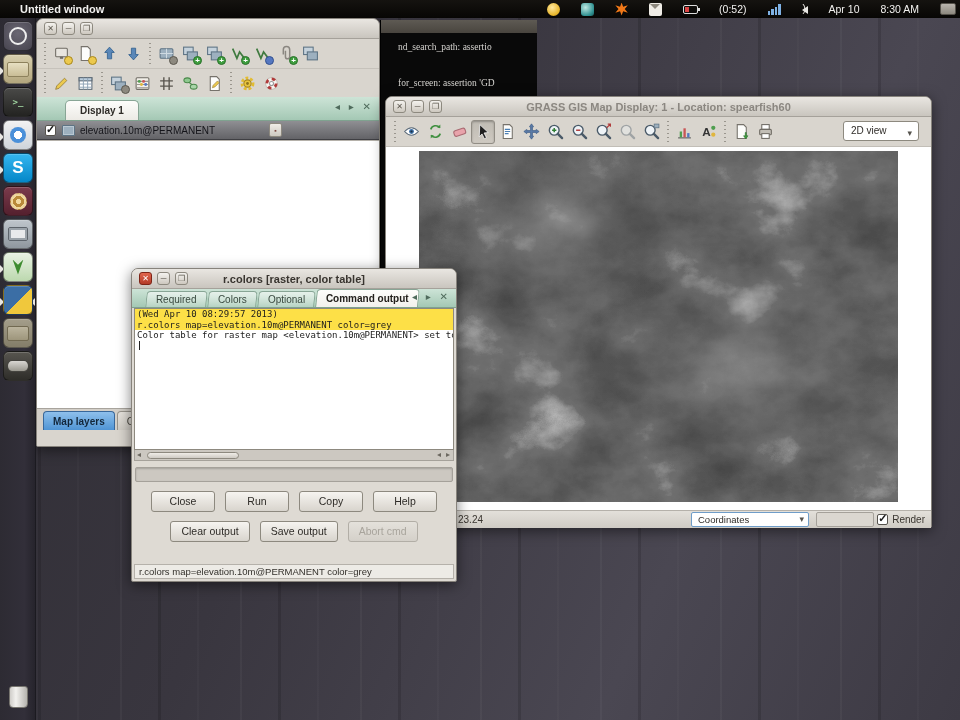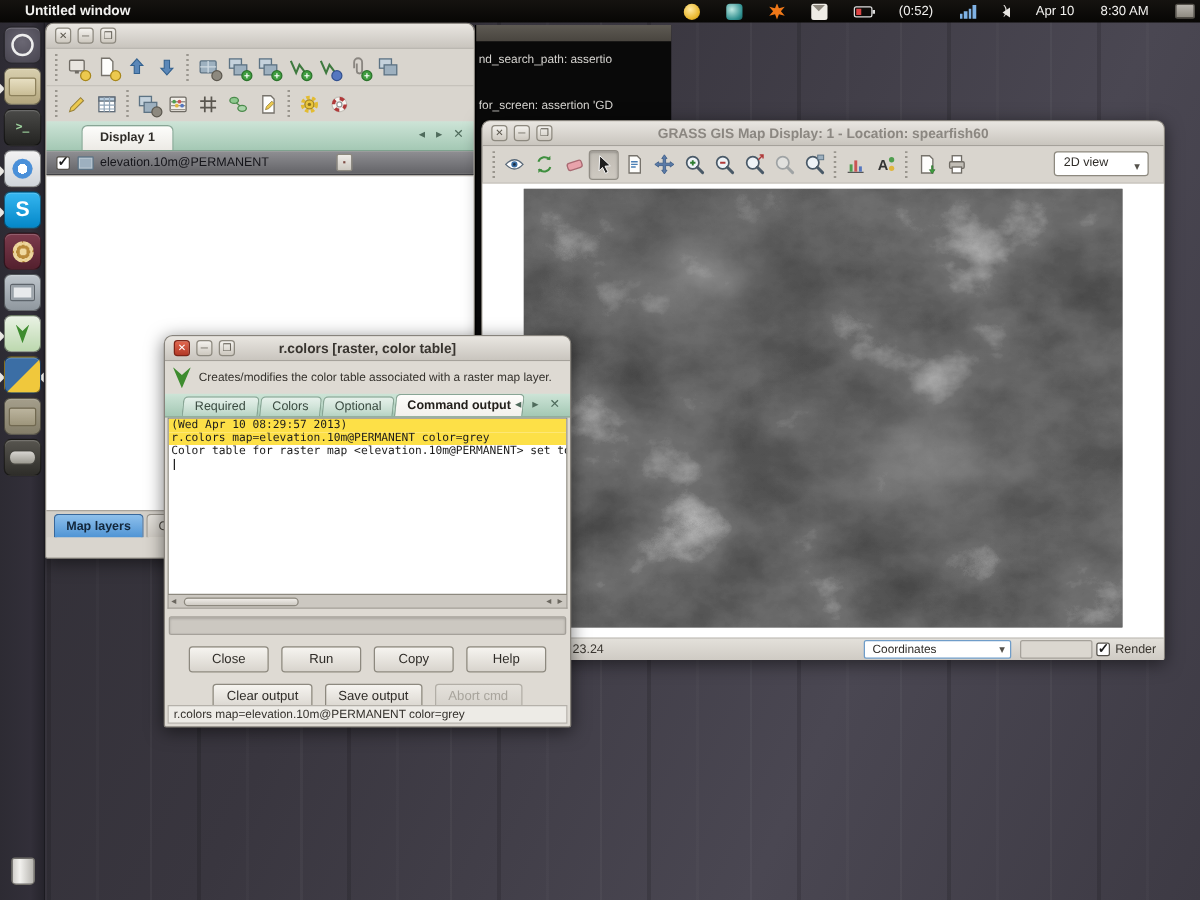--- a/index.html
+++ b/index.html
@@ -104,21 +104,21 @@
   .lay-btn { position:absolute; left:232px; top:2px; width:13px; height:14px; background:linear-gradient(#efece7,#cdc9c1); border:1px solid #8d897f; border-radius:2px; font-size:7px; color:#7c4a42; text-align:center; line-height:13px; }
   .lm .treearea { height:268px; background:#fff; border-top:1px solid #b5b1aa; }
   .lm .btabs { height:22px; background:#d3cfc8; border-top:1px solid #a8a49d; display:flex; align-items:flex-end; padding-left:6px; gap:2px; }
   .btab { height:19px; padding:0 9px; font-size:10px; line-height:19px; border:1px solid #98948c; border-bottom:none; border-radius:4px 4px 0 0; background:linear-gradient(#e6e3dd,#cfcbc4); color:#4a463f; white-space:nowrap; }
   .btab.active { background:linear-gradient(#8ec0ec,#4f94d4); font-weight:bold; color:#12263a; border-color:#38679a; }
   .lm .basestrip { height:16px; background:#d9d5ce; }
 
   
   .termwin { position:absolute; left:380px; top:20px; width:157px; height:500px; z-index:12; background:#090909; border-left:1px solid #000; }
   .termwin .ttl { height:13px; background:linear-gradient(#5e5a53,#49453f); }
-  .termline { font-family:Liberation Sans, sans-serif; font-size:9.5px; color:#d6d4d0; white-space:nowrap; overflow:hidden; padding-left:2px; }
+  .termline { font-family:Liberation Serif, serif; font-size:9.5px; color:#d6d4d0; white-space:nowrap; overflow:hidden; padding-left:17px; }
   .tl1 { margin-top:9px; } .tl2 { margin-top:26px; }
 
   
   .md { left:385px; top:96px; width:547px; height:432px; z-index:15; }
   .md .mtb { display:flex; align-items:center; height:30px; padding-left:4px; border-bottom:1px solid #c2beb7; position:relative; }
   .viewsel { position:absolute; right:12px; top:4px; width:76px; height:20px; background:#fff; border:1px solid #8d897f; border-radius:3px; font-size:10px; color:#2f2c28; line-height:18px; padding-left:7px; }
   .viewsel .car { position:absolute; right:6px; top:2px; color:#55524c; font-size:9px; }
   .canvas { height:364px; background:#fff; position:relative; overflow:hidden; border-bottom:1px solid #b5b1aa; }
   .raster { position:absolute; left:33px; top:4px; width:479px; height:351px; }
   .mstatus { height:17px; background:linear-gradient(#e3e0da,#cfcbc4); display:flex; align-items:center; position:relative; font-size:10px; color:#3a3630; }
@@ -577,24 +577,20 @@
 
   <div class="win dlg">
     <div class="tbarw focus">
       <div class="wbtns">
         <span class="wb red">✕</span>
         <span class="wb">─</span>
         <span class="wb">❒</span>
       </div>
       <span class="wt">r.colors [raster, color table]</span>
     </div>
-    <div class="hdr">
-      <span class="grassico"></span>
-      <span>Creates/modifies the color table associated with a raster map layer.</span>
-    </div>
     <div class="tabstrip">
       <div class="dtabs">
         <span class="ttab"><span>Required</span></span>
         <span class="ttab"><span>Colors</span></span>
         <span class="ttab"><span>Optional</span></span>
         <span class="ttab active"><span>Command output</span></span>
       </div>
       <span class="tabarrows" style="top:2px">◂ ▸ ✕</span>
     </div>
     <div class="outwrap">

